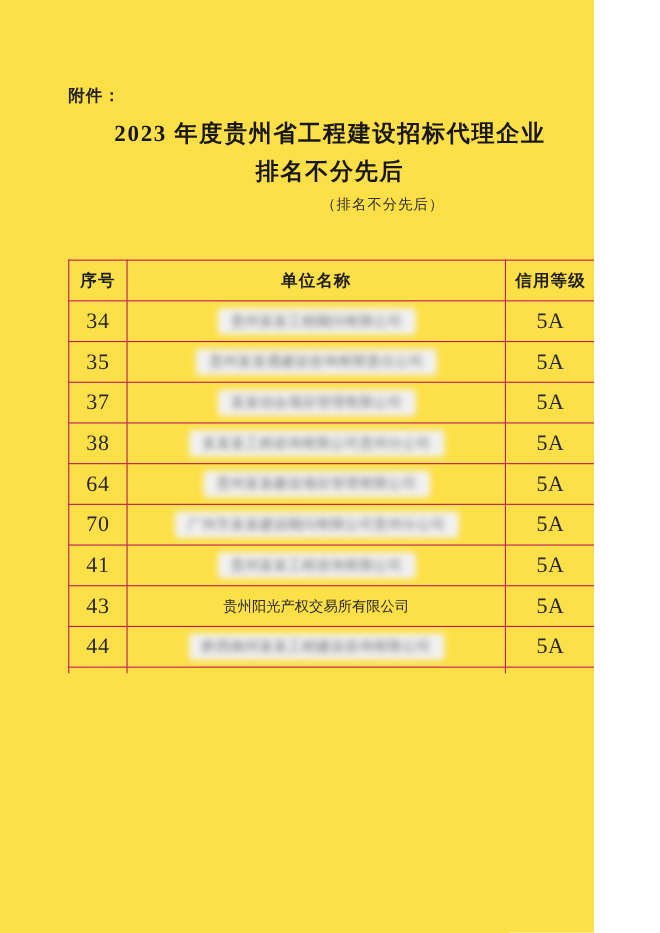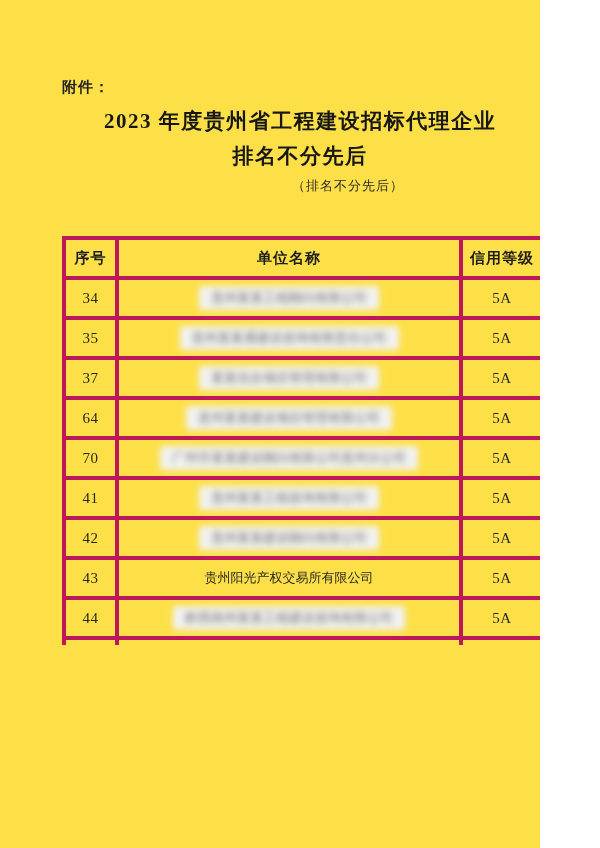--- a/index.html
+++ b/index.html
@@ -56,41 +56,41 @@
     left: 62px;
     top: 236px;
     width: 479px;
     border-collapse: collapse;
     table-layout: fixed;
   }
   .result-table col.c-no     { width: 53px; }
   .result-table col.c-name   { width: 344px; }
   .result-table col.c-rating { width: 82px; }
   .result-table th, .result-table td {
-    border: 4px solid #be185d;
+    border: 1px solid #be185d;
     text-align: center;
     vertical-align: middle;
     padding: 0;
     overflow: hidden;
     white-space: nowrap;
   }
   .result-table th {
     height: 36px;
     font-size: 15px;
     font-weight: bold;
     letter-spacing: 1px;
     color: #1d1d1d;
   }
   .result-table td {
     height: 36px;
     font-size: 13px;
     color: #262626;
   }
   .result-table td.num, .result-table td.rating {
-    font-size: 15px;
+    font-size: 20px;
     letter-spacing: 0.5px;
   }
   .name-text {
     display: inline-block;
     line-height: 22px;
   }
   .name-text.blur {
     color: #6f6f6f;
     background: #f1f1f1;
     padding: 1px 12px;
@@ -139,37 +139,37 @@
       <td class="num">35</td>
       <td><span class="name-text blur">贵州某某通建设咨询有限责任公司</span></td>
       <td class="rating">5A</td>
     </tr>
     <tr>
       <td class="num">37</td>
       <td><span class="name-text blur">某某信合项目管理有限公司</span></td>
       <td class="rating">5A</td>
     </tr>
     <tr>
+      <td class="num">38</td>
+      <td><span class="name-text blur">某某某工程咨询有限公司贵州分公司</span></td>
+      <td class="rating">5A</td>
+    </tr>
+    <tr>
       <td class="num">64</td>
       <td><span class="name-text blur">贵州某某建设项目管理有限公司</span></td>
       <td class="rating">5A</td>
     </tr>
     <tr>
       <td class="num">70</td>
       <td><span class="name-text blur">广州市某某建设顾问有限公司贵州分公司</span></td>
       <td class="rating">5A</td>
     </tr>
     <tr>
       <td class="num">41</td>
       <td><span class="name-text blur">贵州某某工程咨询有限公司</span></td>
-      <td class="rating">5A</td>
-    </tr>
-    <tr>
-      <td class="num">42</td>
-      <td><span class="name-text blur">贵州某某建设顾问有限公司</span></td>
       <td class="rating">5A</td>
     </tr>
     <tr>
       <td class="num">43</td>
       <td><span class="name-text">贵州阳光产权交易所有限公司</span></td>
       <td class="rating">5A</td>
     </tr>
     <tr>
       <td class="num">44</td>
       <td><span class="name-text blur">黔西南州某某工程建设咨询有限公司</span></td>

